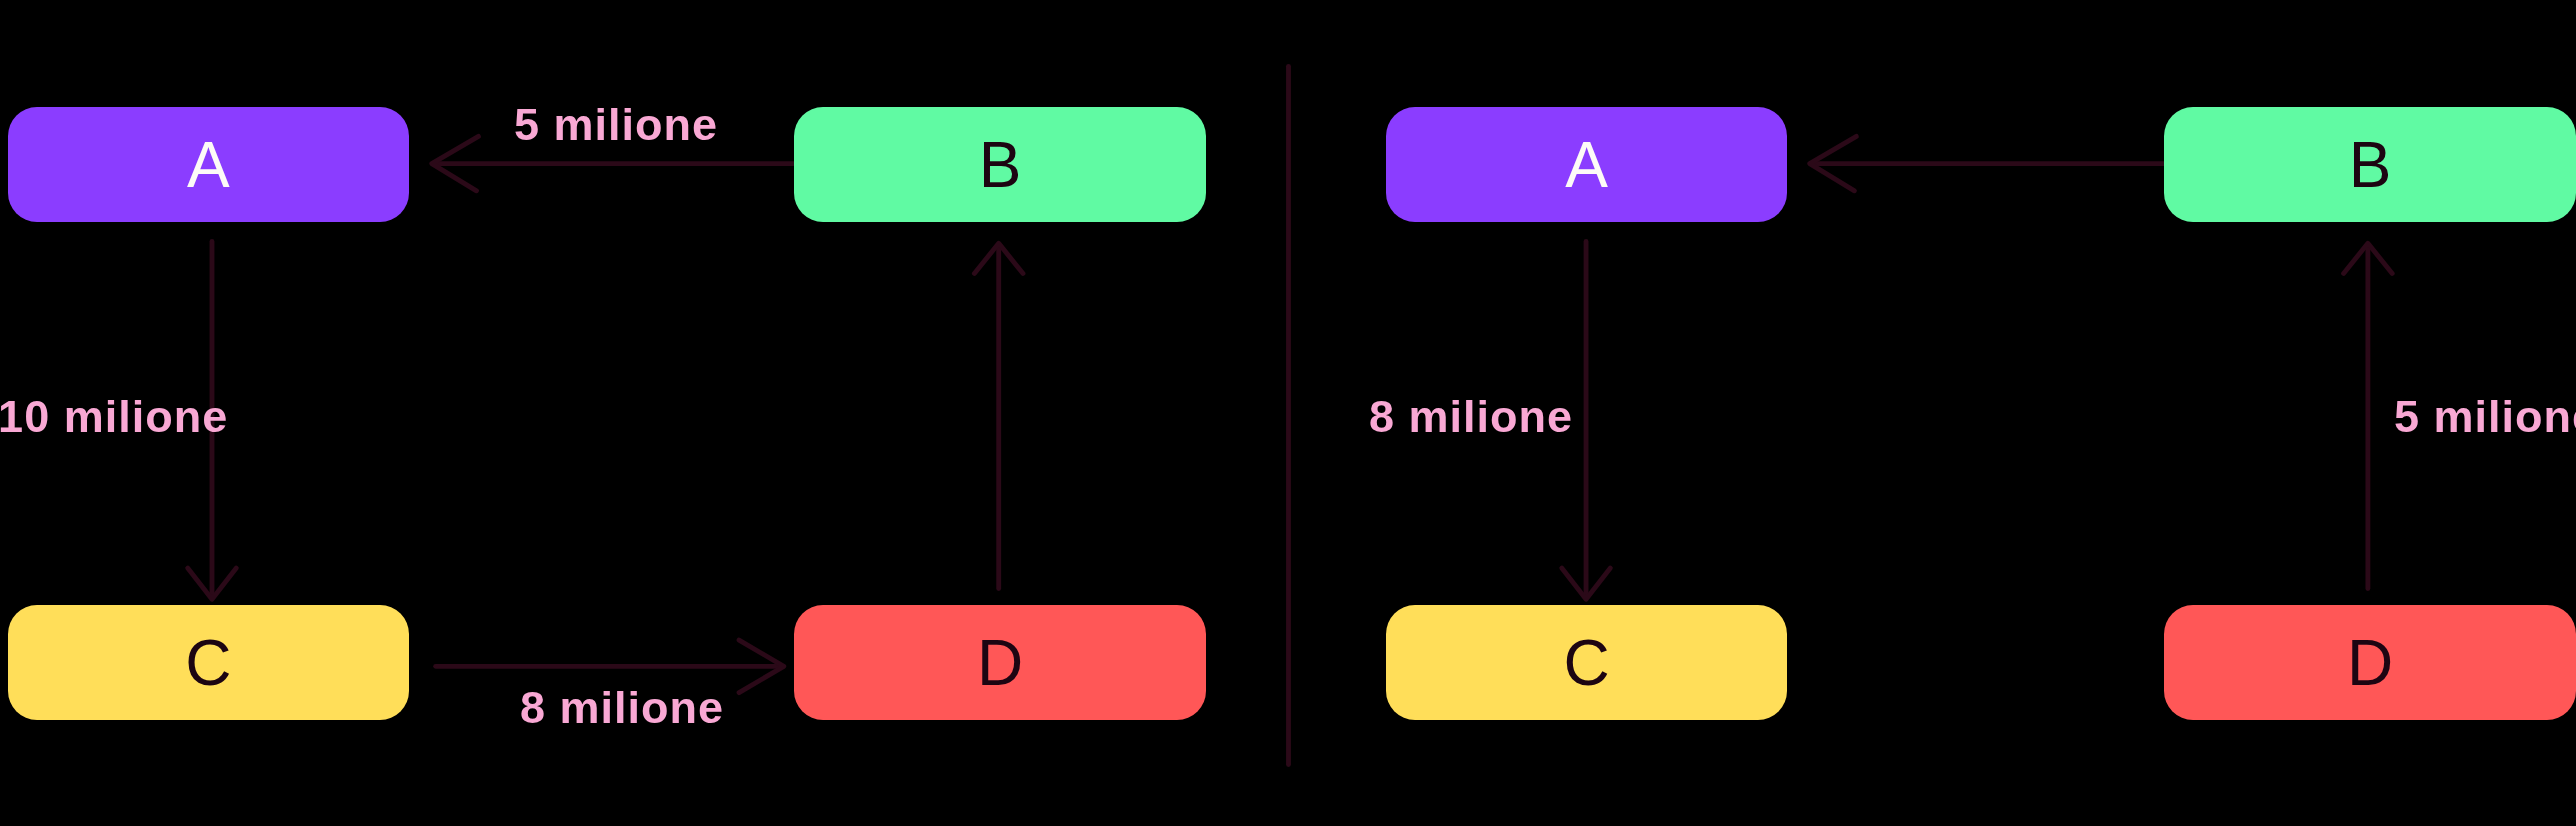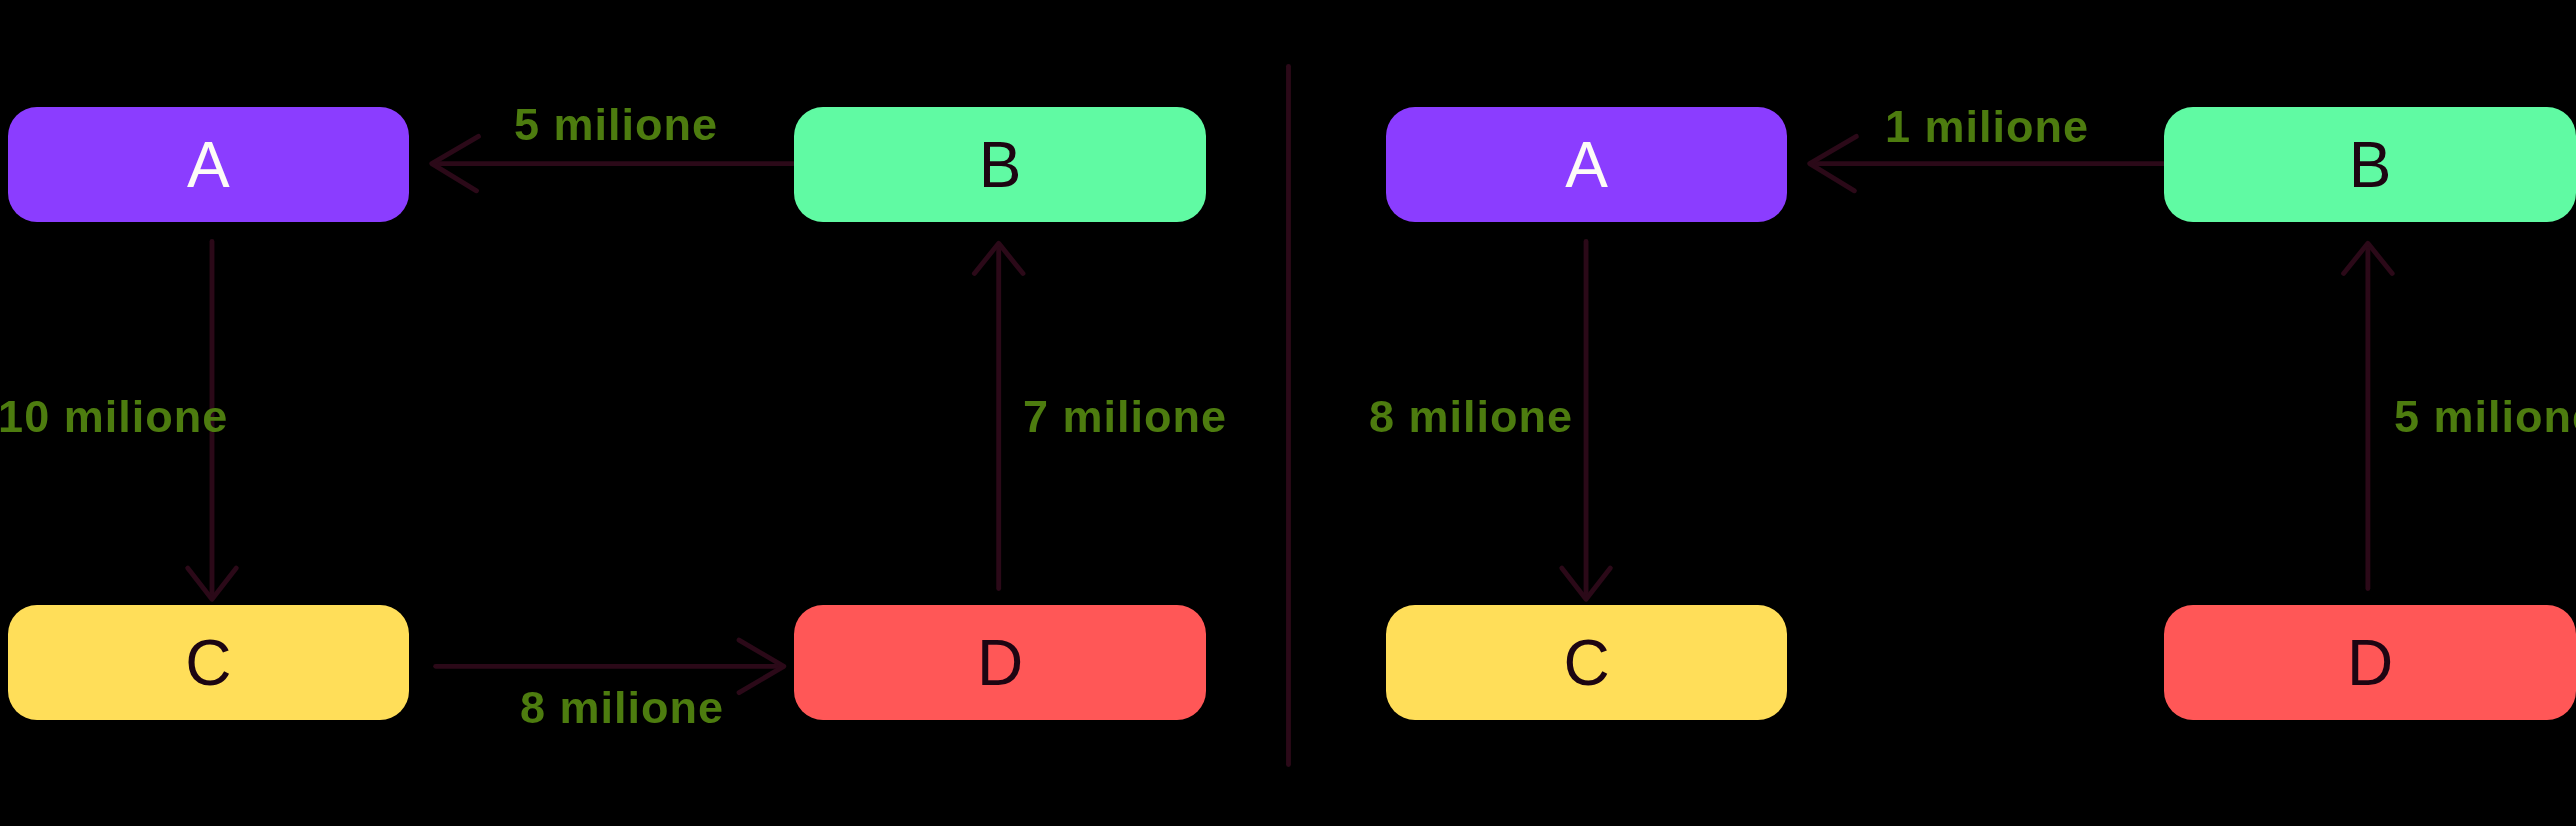--- a/index.html
+++ b/index.html
@@ -49,21 +49,21 @@
   .n-a-r { left: 1386px; top: 107px; width: 401px; }
   .n-b-r { left: 2164px; top: 107px; width: 412px; }
   .n-c-r { left: 1386px; top: 605px; width: 401px; }
   .n-d-r { left: 2164px; top: 605px; width: 412px; }
 
   .edge-label {
     position: absolute;
     font-size: 45px;
     font-weight: 700;
     letter-spacing: 1px;
-    color: #4d7c0f;
+    color: #f9a8d4;
     white-space: nowrap;
     line-height: 1;
   }
   .centered { transform: translate(-50%, -50%); }
 
   .lbl-ba-l { left: 616px;  top: 124px; }
   .lbl-ac-l { left: -1.9px;   top: 394px; }
   .lbl-cd-l { left: 622px;  top: 707px; }
   .lbl-db-l { left: 1023px; top: 394px; }
   .lbl-ba-r { left: 1987px; top: 126px; }
@@ -137,20 +137,18 @@
   <div class="node yellow n-c-r">
     <span class="node-letter">C</span>
   </div>
   <div class="node red n-d-r">
     <span class="node-letter">D</span>
   </div>
 
   <div class="edge-label centered lbl-ba-l">5 milione</div>
   <div class="edge-label lbl-ac-l">10 milione</div>
   <div class="edge-label centered lbl-cd-l">8 milione</div>
-  <div class="edge-label lbl-db-l">7 milione</div>
 
-  <div class="edge-label centered lbl-ba-r">1 milione</div>
   <div class="edge-label lbl-ac-r">8 milione</div>
   <div class="edge-label lbl-db-r">5 milione</div>
 
 </div>
 
 
 </body></html>

